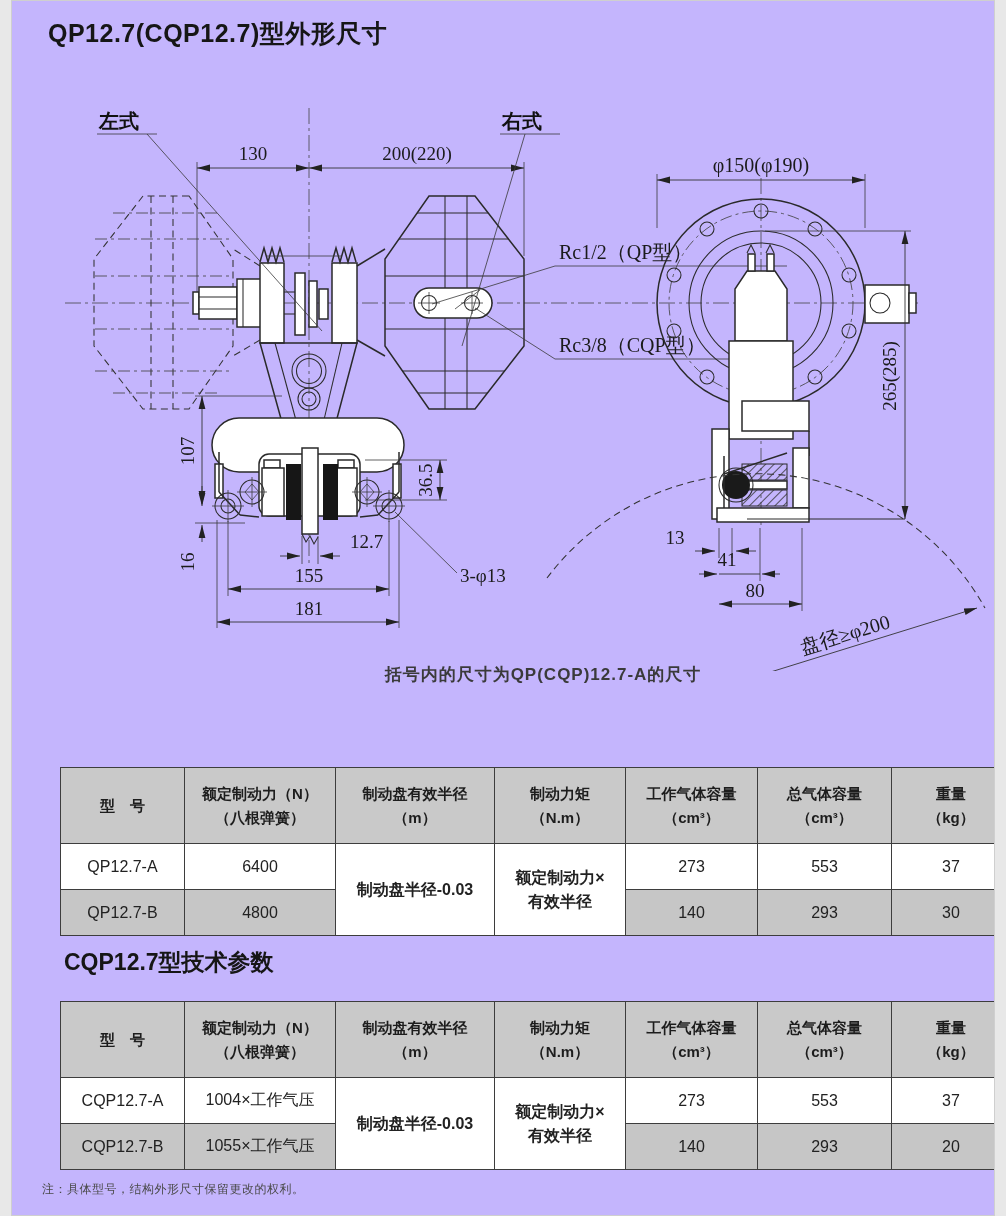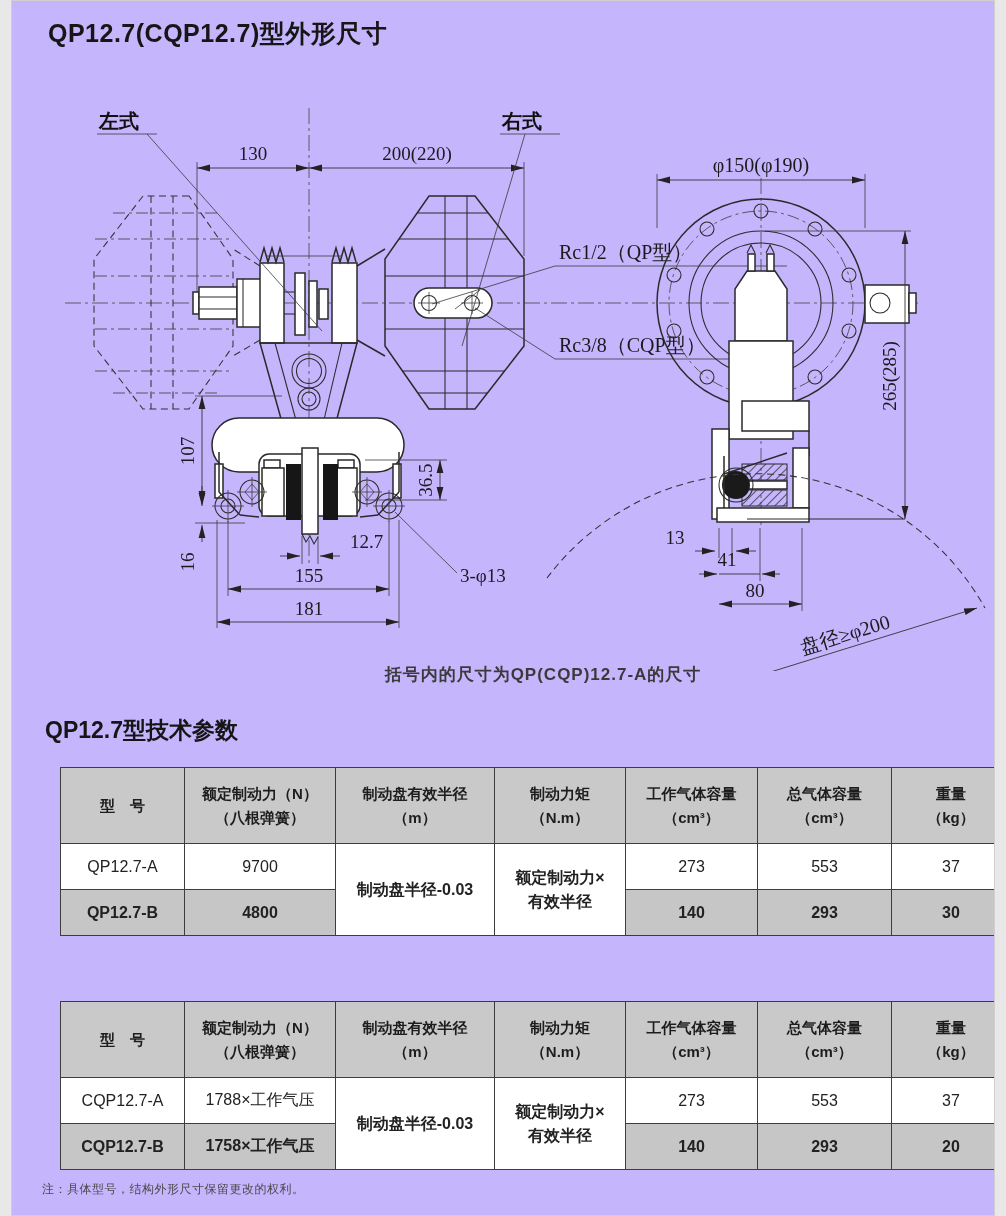--- a/index.html
+++ b/index.html
@@ -14,21 +14,21 @@
   #t1-title{left:33px;top:714px;}
   #t2-title{left:52px;top:946px;}
   table.spec{position:absolute;left:28px;border-collapse:collapse;table-layout:fixed;width:950px;
              font-family:"Liberation Sans",sans-serif;margin-left:20px;}
   #table1{top:766px;}
   #table2{top:1000px;}
   table.spec td{border:1.7px solid #3d3d3d;text-align:center;vertical-align:middle;padding:0;}
   table.spec tr.th td{background:#c9c9c9;height:75px;font-size:15px;font-weight:bold;line-height:1.55;color:#1d1d1d;}
   table.spec tr.rw td{height:45px;font-size:16px;color:#222;}
   table.spec tr.ra td{background:#fff;}
-  table.spec tr.rb td{background:#c6c6c6;font-weight:bold;}
+  table.spec tr.rb td{background:#c6c6c6;}
   table.spec td.mg{background:linear-gradient(to bottom,#fff 0 50%,#c6c6c6 50% 100%);
                    font-size:15px;font-weight:bold;line-height:1.5;color:#1d1d1d;}
   .footnote{position:absolute;left:30px;top:1180px;font-size:12px;color:#4a4a4a;letter-spacing:.5px;}
   
   svg .s  {stroke:#2a2a2a;stroke-width:1.5;fill:none;}
   svg .s2 {stroke:#2a2a2a;stroke-width:1.05;fill:none;}
   svg .sw {fill:#fff;stroke:#2a2a2a;stroke-width:1.5;}
   svg .blk{fill:#161616;stroke:none;}
   svg .dim{stroke:#333;stroke-width:.9;fill:none;}
   svg .ext{stroke:#3a3a3a;stroke-width:.8;fill:none;}
@@ -298,21 +298,20 @@
       <text class="dt" x="708" y="501" text-anchor="middle">80</text>
 
       <line class="dim" x1="672" y1="592" x2="930" y2="512" marker-end="url(#arw)"></line>
       <text class="dt2" transform="translate(800,545) rotate(-17)" text-anchor="middle">盘径≥φ200</text>
     </g>
   </svg>
   </div>
 
   <div class="caption">括号内的尺寸为QP(CQP)12.7-A的尺寸</div>
 
-  <div class="sec-title" id="t1-title">QP12.7型技术参数</div>
 
   <table class="spec" id="table1">
     <colgroup>
       <col style="width:124px">
         <col style="width:151px">
         <col style="width:159px">
         <col style="width:131px">
       <col style="width:132px">
         <col style="width:134px">
         <col style="width:119px">
@@ -322,37 +321,38 @@
       <td><span>型　号</span></td>
       <td><span>额定制动力（N）</span><br><span>（八根弹簧）</span></td>
       <td><span>制动盘有效半径</span><br><span>（m）</span></td>
       <td><span>制动力矩</span><br><span>（N.m）</span></td>
       <td><span>工作气体容量</span><br><span>（cm³）</span></td>
       <td><span>总气体容量</span><br><span>（cm³）</span></td>
       <td><span>重量</span><br><span>（kg）</span></td>
     </tr>
     <tr class="rw ra">
       <td>QP12.7-A</td>
-      <td>9700</td>
+      <td>6400</td>
       <td class="mg" rowspan="2">制动盘半径-0.03</td>
       <td class="mg" rowspan="2"><span>额定制动力×</span><br><span>有效半径</span></td>
       <td>273</td>
       <td>553</td>
       <td>37</td>
     </tr>
     <tr class="rw rb">
       <td>QP12.7-B</td>
       <td>4800</td>
       <td>140</td>
       <td>293</td>
       <td>30</td>
     </tr>
   </tbody>
     </table>
 
+  <div class="sec-title" id="t2-title">CQP12.7型技术参数</div>
 
   <table class="spec" id="table2">
     <colgroup>
       <col style="width:124px">
         <col style="width:151px">
         <col style="width:159px">
         <col style="width:131px">
       <col style="width:132px">
         <col style="width:134px">
         <col style="width:119px">
@@ -362,30 +362,30 @@
       <td><span>型　号</span></td>
       <td><span>额定制动力（N）</span><br><span>（八根弹簧）</span></td>
       <td><span>制动盘有效半径</span><br><span>（m）</span></td>
       <td><span>制动力矩</span><br><span>（N.m）</span></td>
       <td><span>工作气体容量</span><br><span>（cm³）</span></td>
       <td><span>总气体容量</span><br><span>（cm³）</span></td>
       <td><span>重量</span><br><span>（kg）</span></td>
     </tr>
     <tr class="rw ra">
       <td>CQP12.7-A</td>
-      <td>1788×工作气压</td>
+      <td>1004×工作气压</td>
       <td class="mg" rowspan="2">制动盘半径-0.03</td>
       <td class="mg" rowspan="2"><span>额定制动力×</span><br><span>有效半径</span></td>
       <td>273</td>
       <td>553</td>
       <td>37</td>
     </tr>
     <tr class="rw rb">
       <td>CQP12.7-B</td>
-      <td>1758×工作气压</td>
+      <td>1055×工作气压</td>
       <td>140</td>
       <td>293</td>
       <td>20</td>
     </tr>
   </tbody>
     </table>
 
   <div class="footnote">注：具体型号，结构外形尺寸保留更改的权利。</div>
 </div>
 

